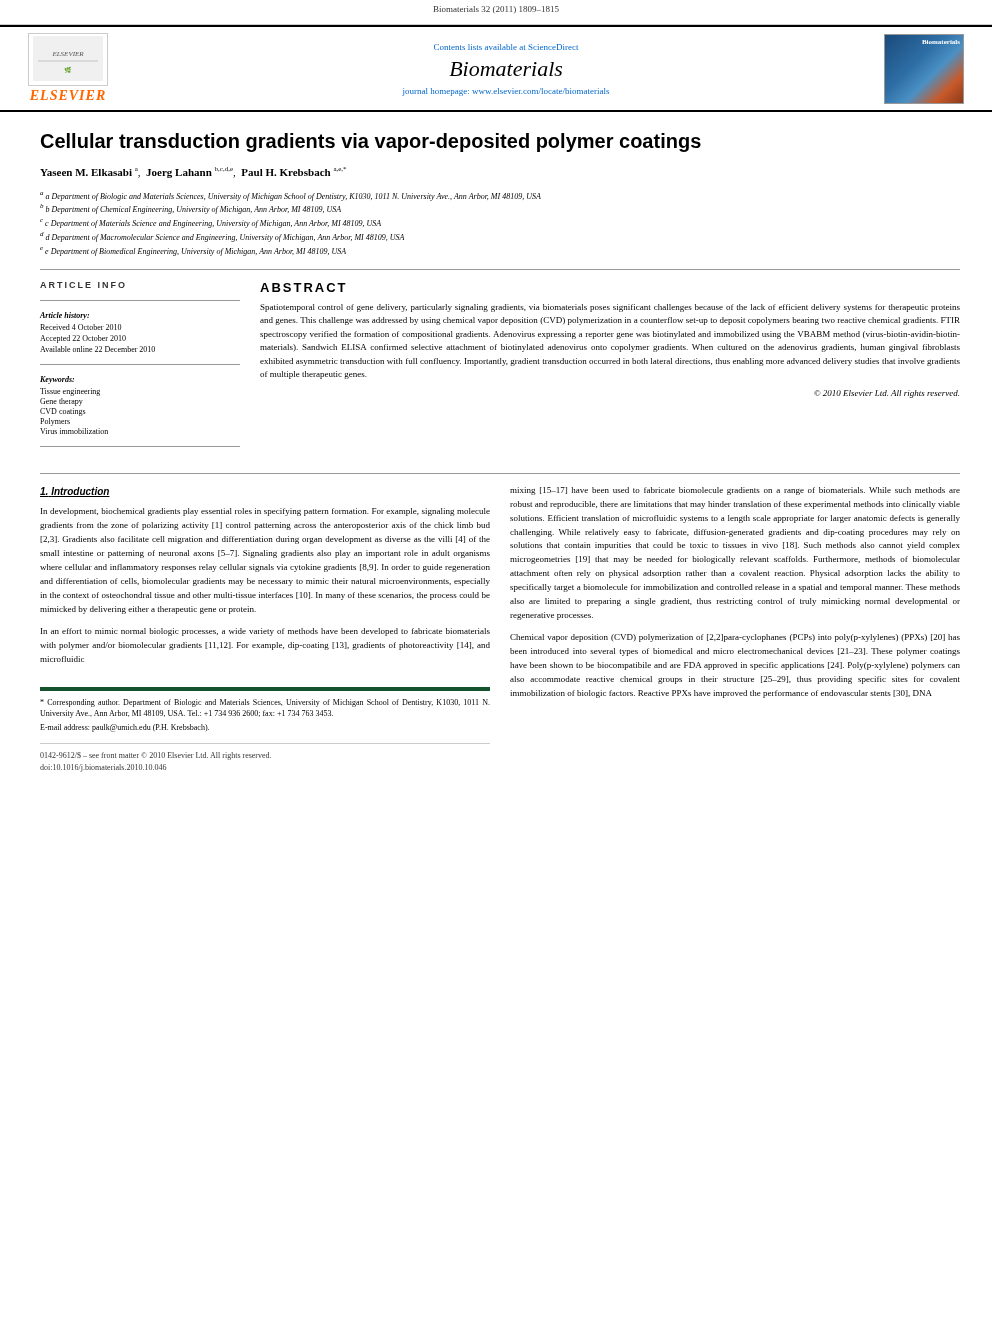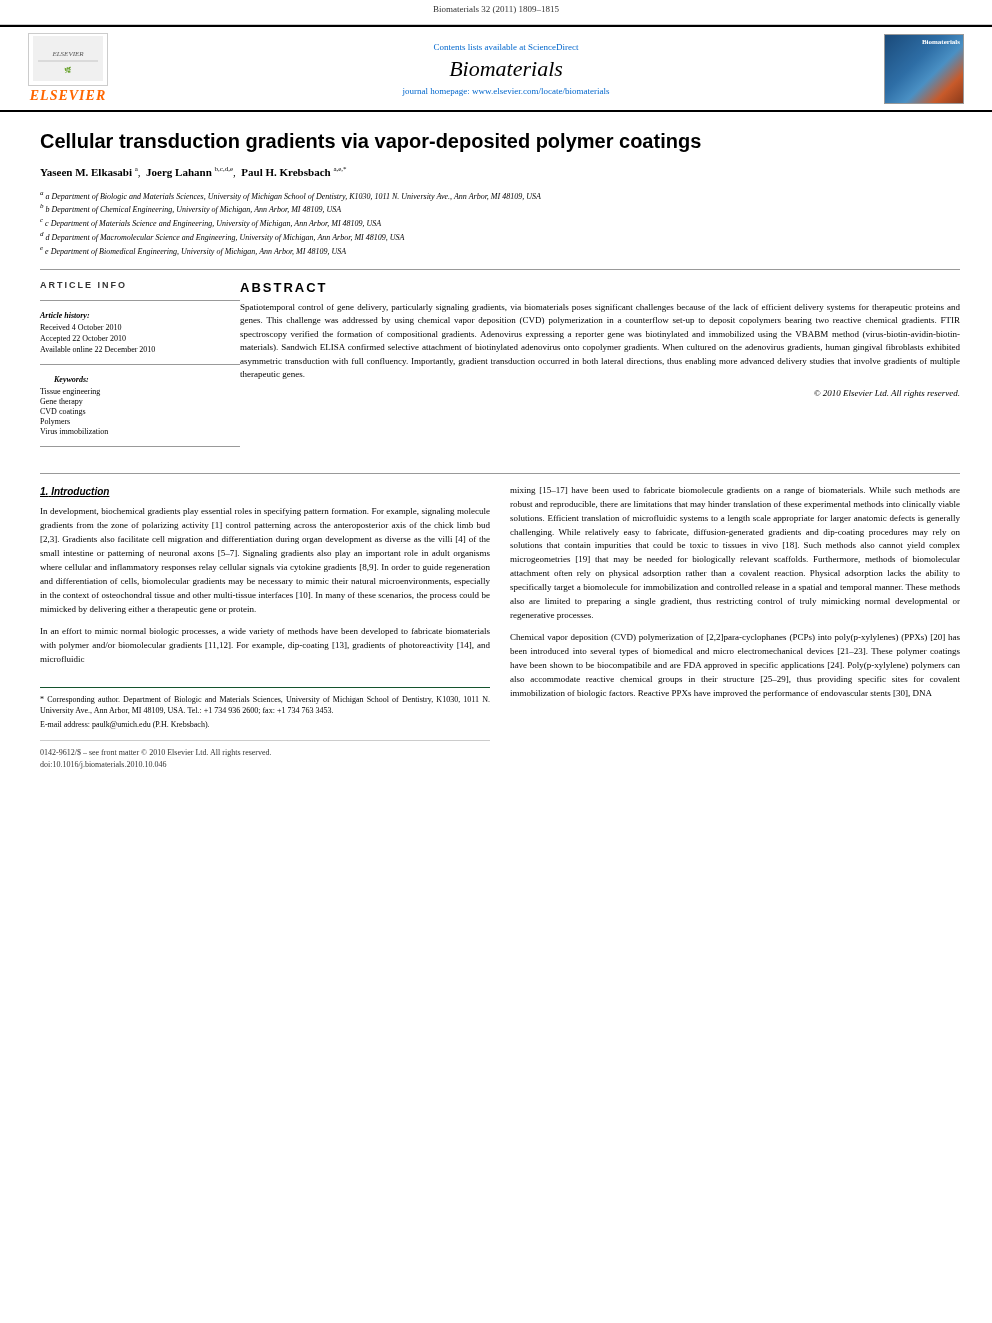--- a/index.html
+++ b/index.html
@@ -132,20 +132,21 @@
     }
     
     .divider {
       border: none;
       border-top: 1px solid #999;
       margin: 10px 0;
     }
     
     .two-col {
       display: flex;
+      gap: 20px;
       margin-bottom: 16px;
     }
     .col-left {
       width: 200px;
       flex-shrink: 0;
     }
     .col-right {
       flex: 1;
     }
     
@@ -169,21 +170,20 @@
       margin-bottom: 2px;
     }
     .keywords-section {
       margin-top: 8px;
     }
     .keywords-label {
       font-size: 8px;
       font-style: italic;
       font-weight: bold;
       margin-bottom: 3px;
-      margin-left: 14px;
     }
     .keyword-item {
       font-size: 8px;
       margin-bottom: 1px;
     }
     
     .abstract-heading {
       font-size: 13px;
       letter-spacing: 2px;
       text-transform: uppercase;
@@ -221,21 +221,21 @@
       margin-bottom: 6px;
       text-decoration: underline;
     }
     .body-paragraph {
       margin-bottom: 8px;
       font-size: 9px;
       line-height: 1.55;
       text-align: justify;
     }
     .footnote-area {
-      border-top: 1px solid #14532d;
+      border-top: 4px solid #14532d;
       margin-top: 20px;
       padding-top: 6px;
       font-size: 8px;
       line-height: 1.4;
     }
     .footnote-item {
       margin-bottom: 3px;
     }
     .bottom-bar {
       border-top: 1px solid #ccc;

